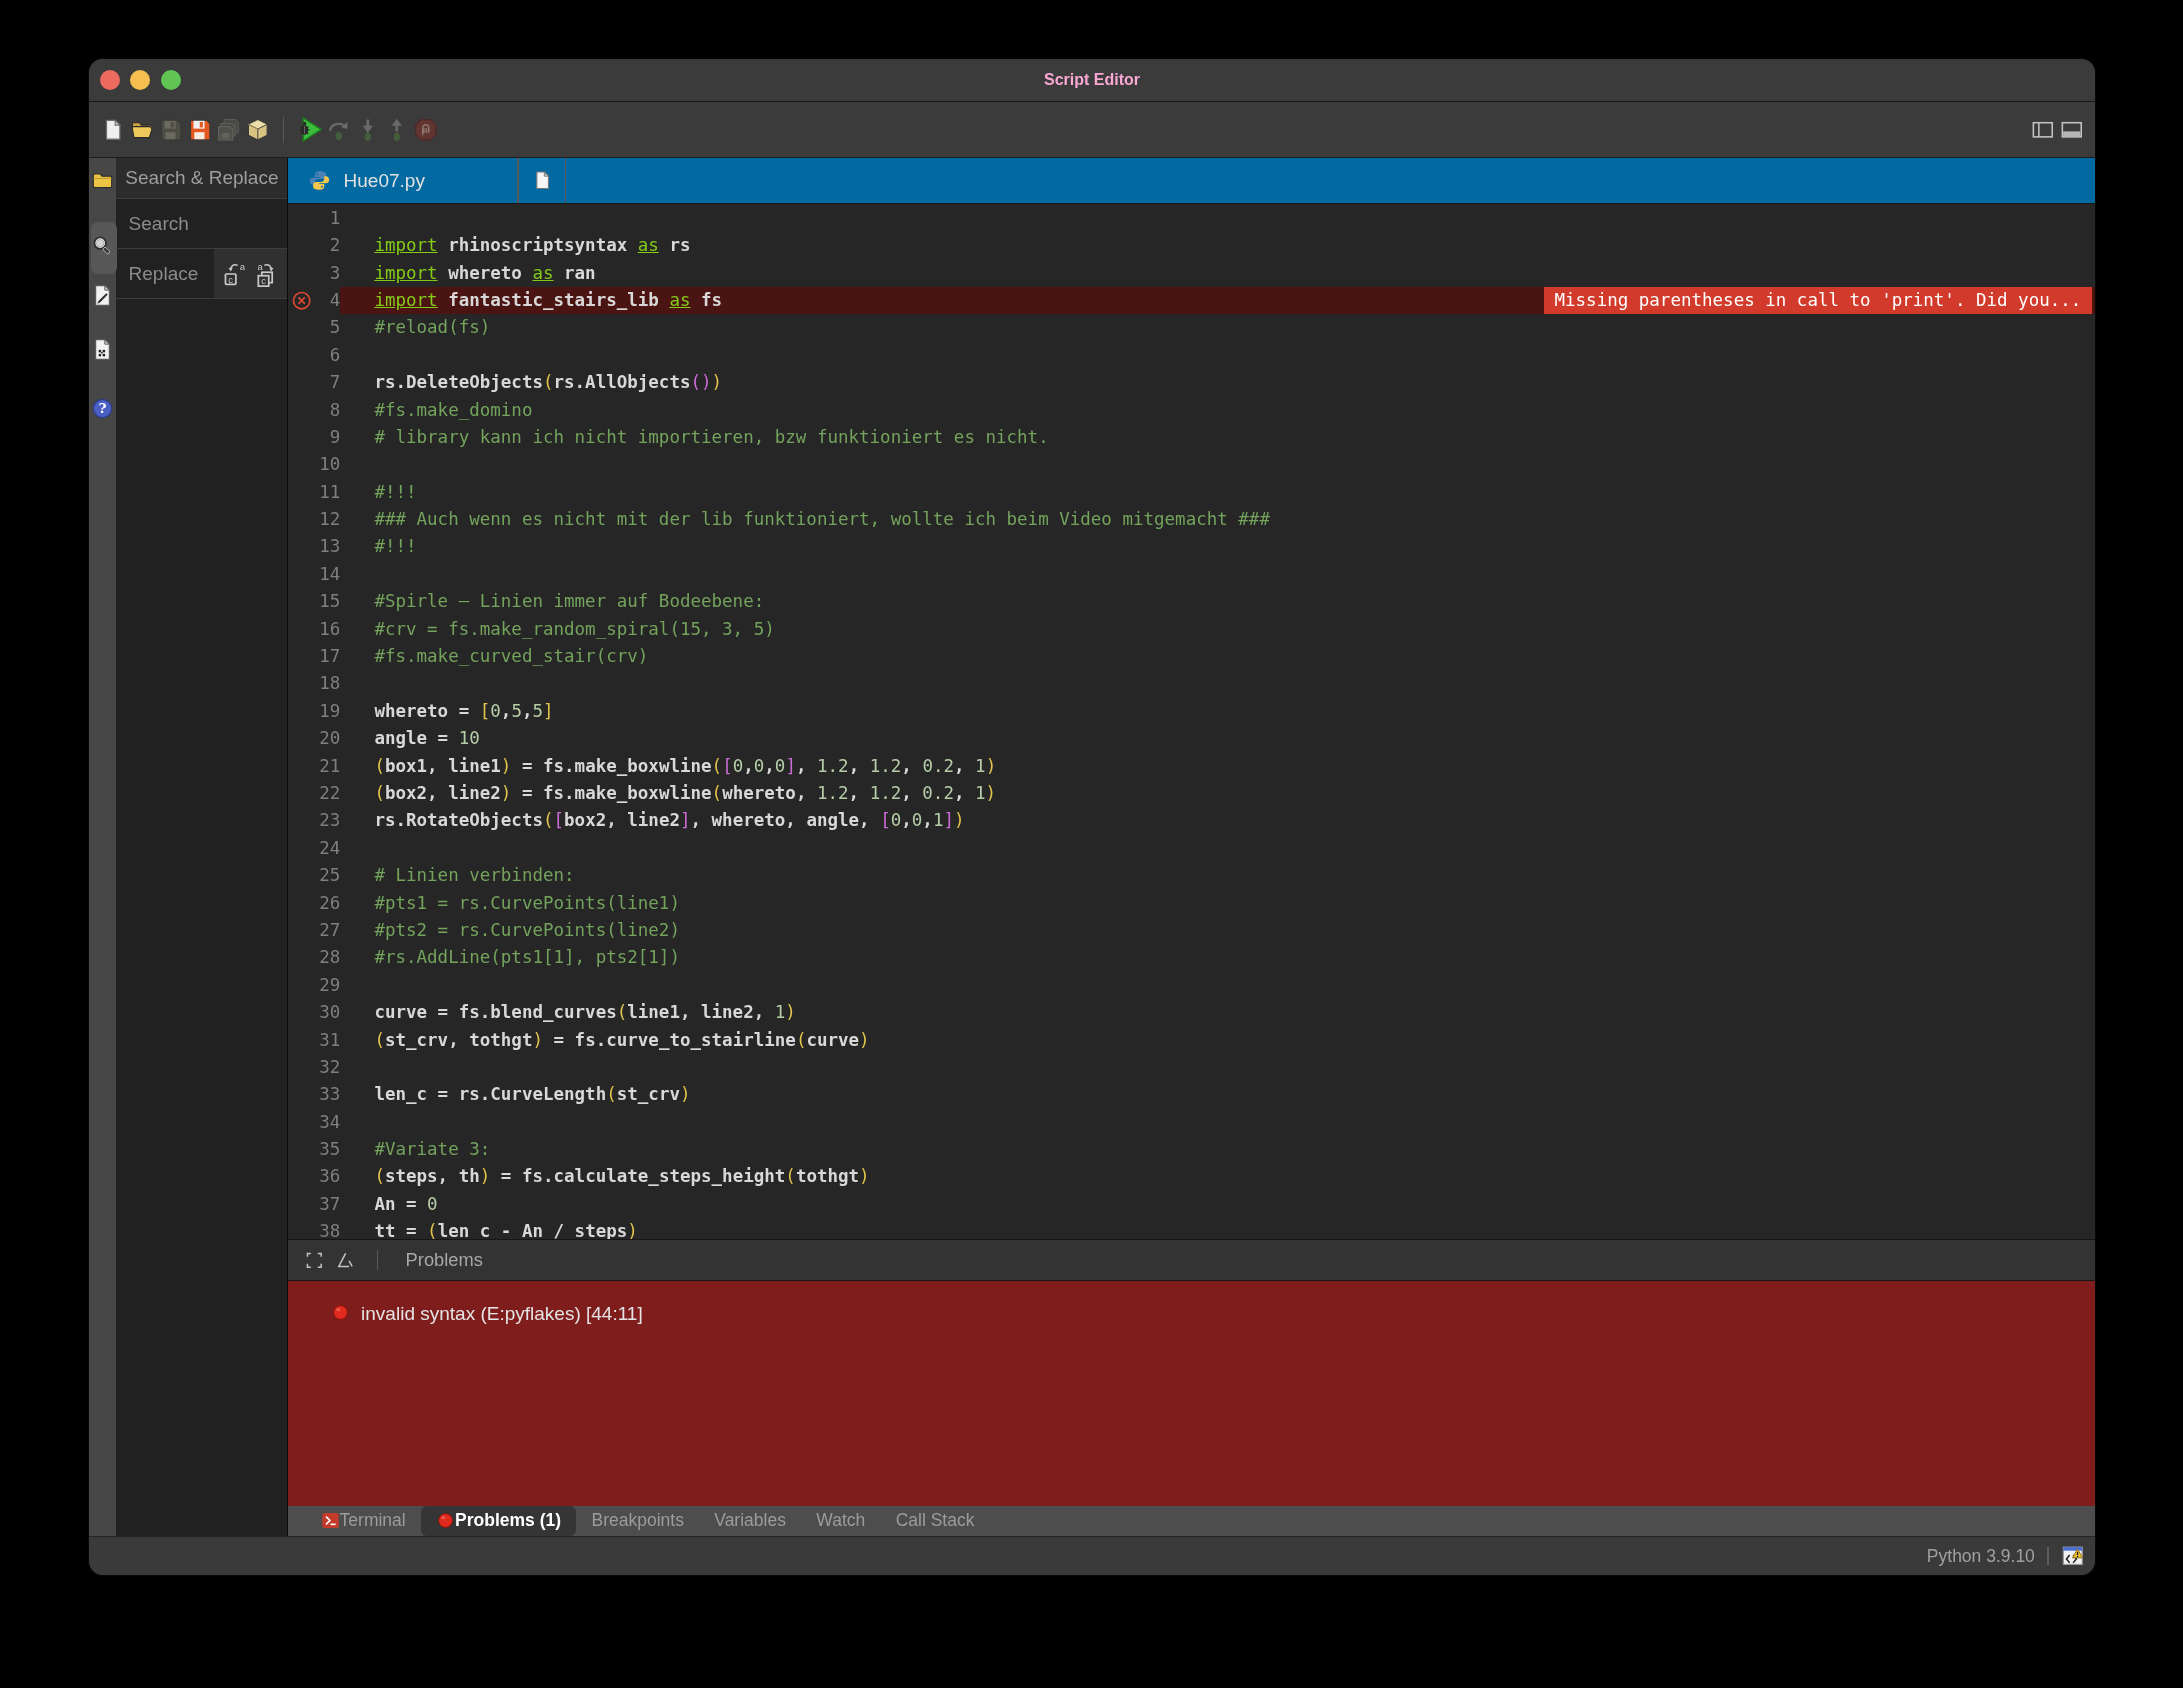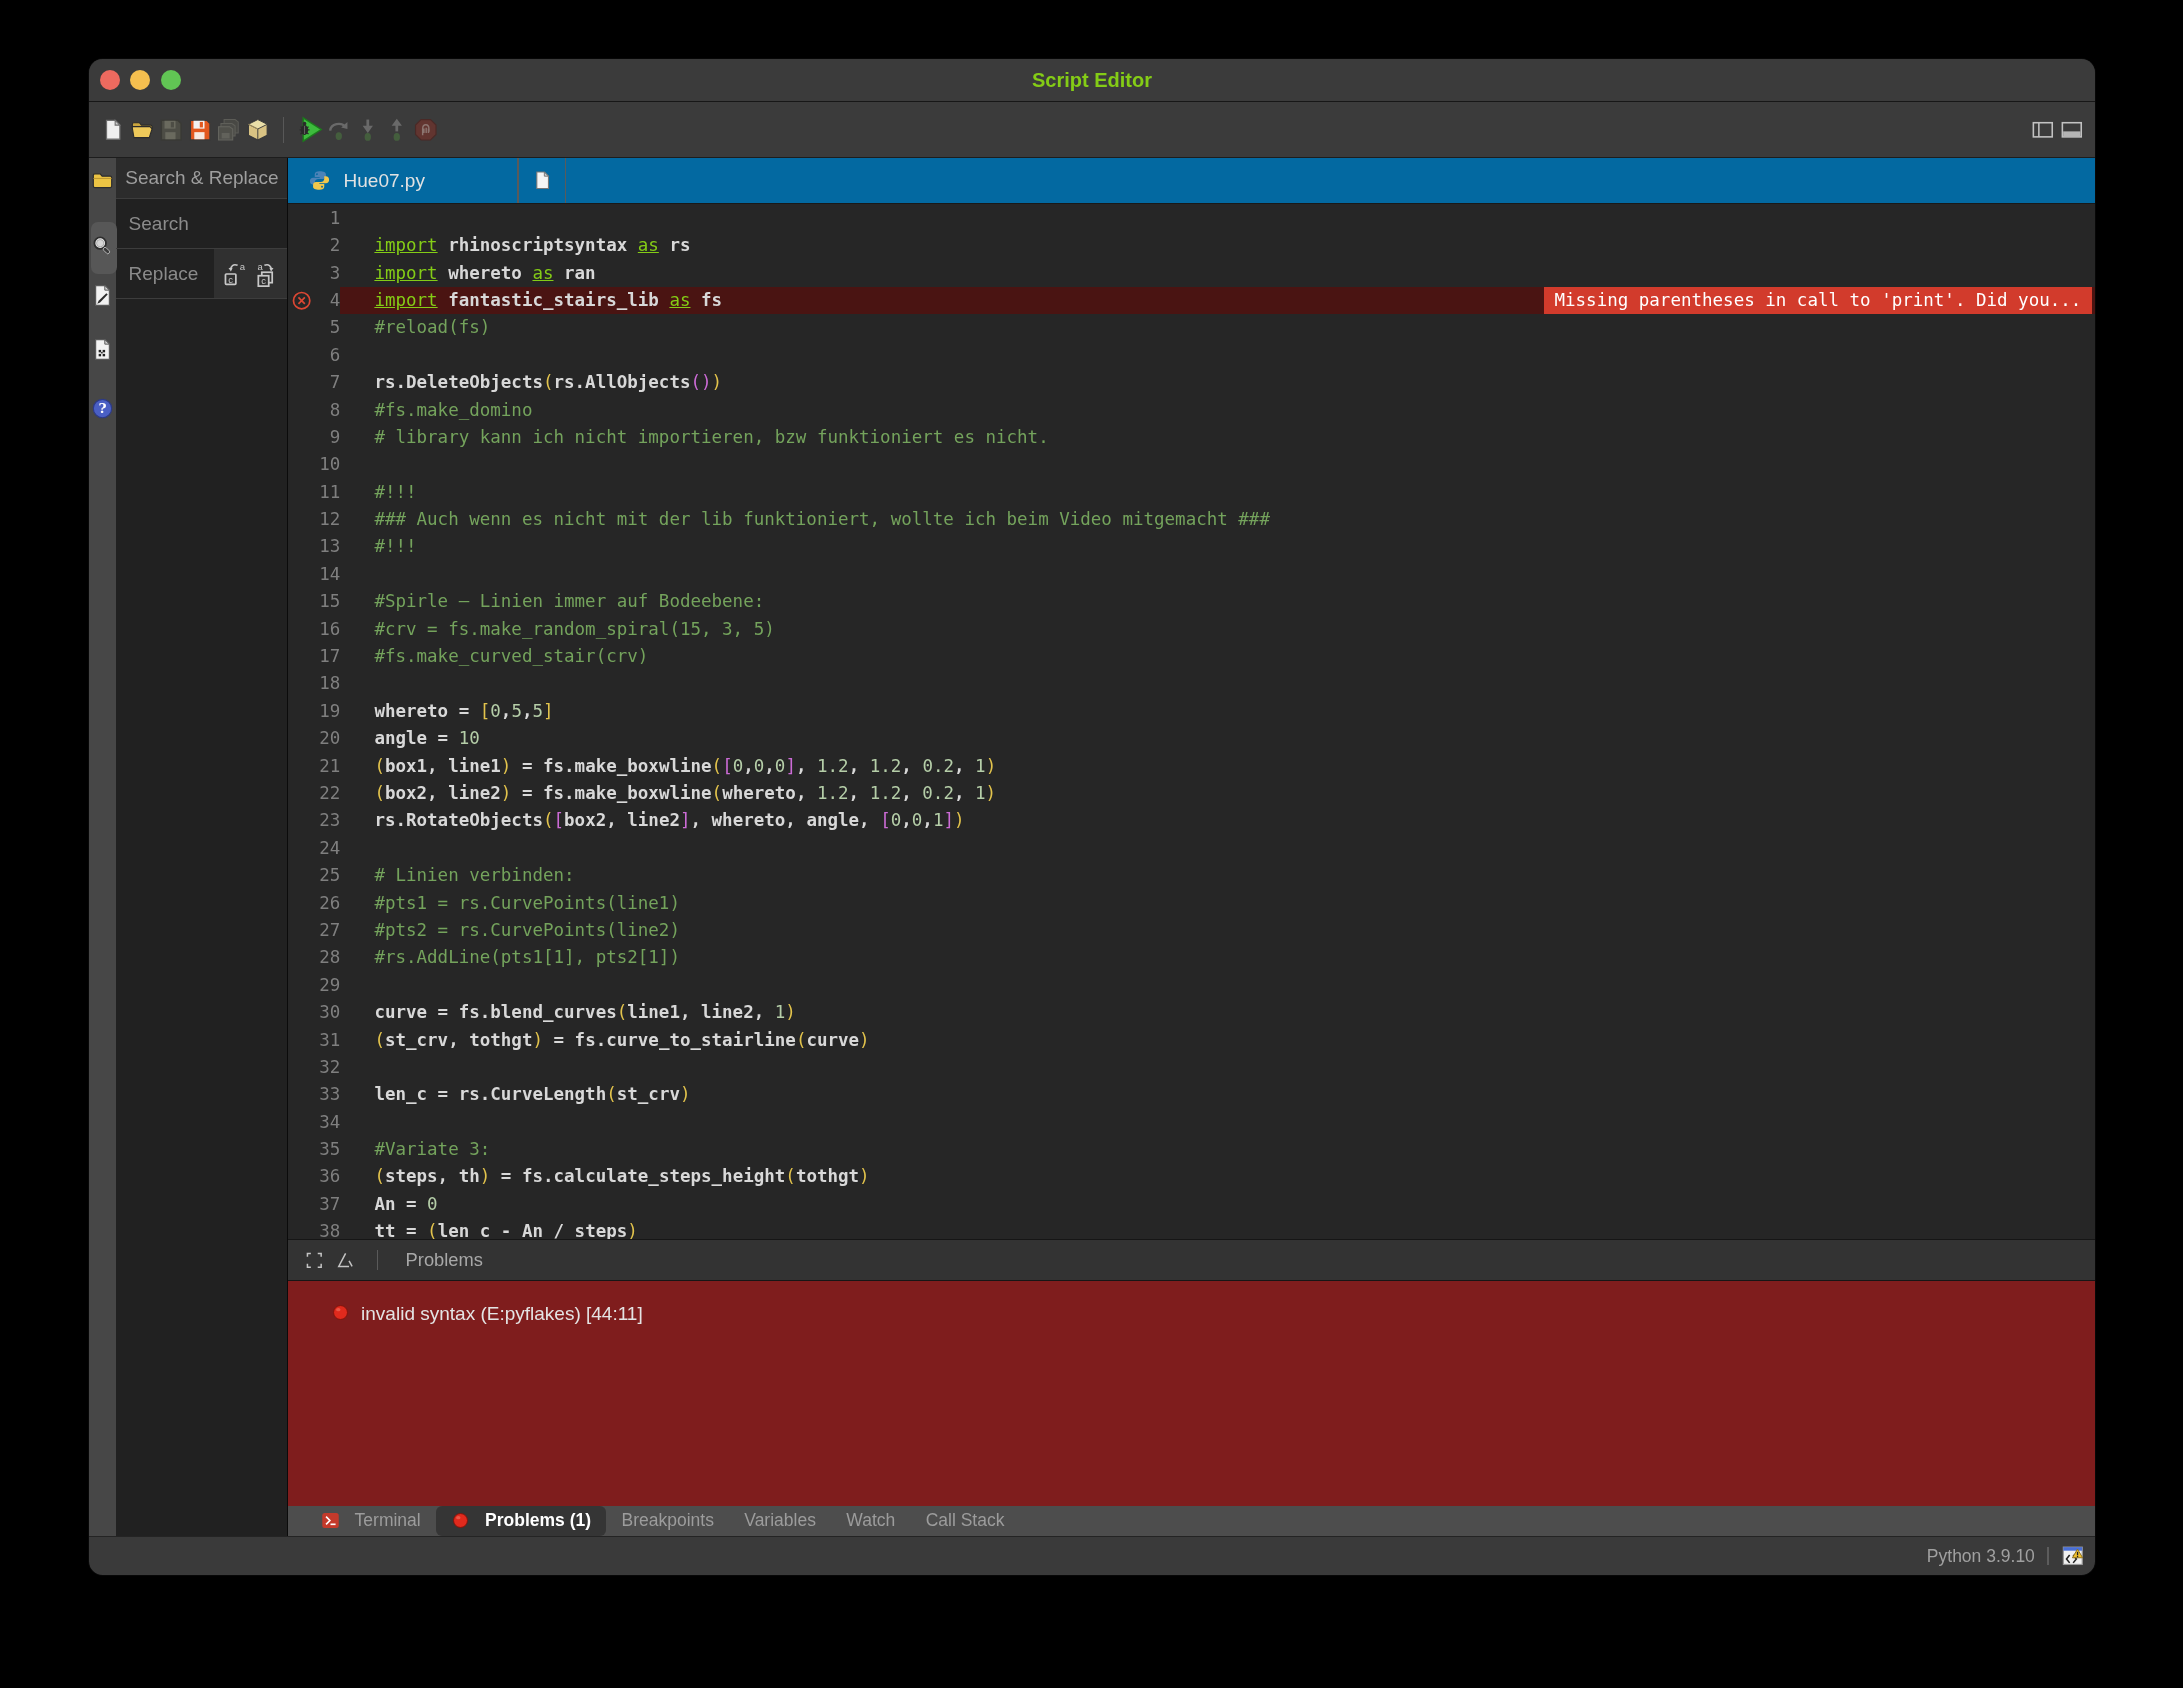--- a/index.html
+++ b/index.html
@@ -8,21 +8,21 @@
     position:absolute; left:89px; top:59px; width:2006px; height:1516px;
     background:#262626; border-radius:13.7px; overflow:hidden;
     display:flex; flex-direction:column; box-shadow:0 0 0 0.8px #0a0a0a;
   }
   
   .titlebar { height:43px; flex:none; background:#3b3b3b; border-bottom:1.5px solid #171717;
     position:relative; display:flex; align-items:center; justify-content:center; }
   .lights { position:absolute; left:10.7px; top:0; height:100%; display:flex; align-items:center; gap:10.7px; }
   .light { width:20px; height:20px; border-radius:50%; }
   .light.red { background:#ed6a5f; } .light.yellow { background:#f5bf4f; } .light.green { background:#61c554; }
-  .wtitle { color:#84cc16; font-size:20px; font-weight:bold; }
+  .wtitle { color:#f9a8d4; font-size:16px; font-weight:bold; }
   
   .toolbar { height:56px; flex:none; background:#3b3b3b; border-bottom:1.5px solid #1d1d1d;
     display:flex; align-items:center; padding:0 9.1px; }
   .tbtn { width:29px; height:37px; border:none; background:transparent; display:flex;
     align-items:center; justify-content:center; cursor:pointer; }
   .tbtn svg { width:23.6px; height:23.6px; }
   .tbtn.big svg { width:27px; height:27px; }
   .tbtn.disabled { opacity:.72; }
   .tsep { width:1.5px; height:26px; background:#585858; margin:0 10.7px; }
   .tspacer { flex:1; }
@@ -72,21 +72,21 @@
   .ph-ic { width:20.6px; height:20.6px; margin-right:12.2px; border:none; background:transparent; padding:0; cursor:pointer; }
   .ph-ic svg { width:20.6px; height:20.6px; display:block; }
   .ph-sep { width:1.5px; height:20px; background:#5a5a5a; margin:0 13.7px 0 7.6px; }
   .ph-title { color:#a8a8a8; font-size:18.3px; margin-left:13.7px; }
   .pcontent { flex:1; background:#7f1d1d; padding-top:18.3px; }
   .prob-item { height:29px; display:flex; align-items:center; padding-left:43px; gap:10.7px; cursor:pointer; }
   .prob-item svg { width:19px; height:19px; flex:none; }
   .prob-text { color:#e4e4e4; font-size:19px; }
   
   .btabs { height:30.5px; flex:none; background:#4d4d4d; display:flex; align-items:stretch; padding-left:17px; }
-  .btab { display:flex; align-items:center; gap:15px; padding:0 15.2px; color:#9c9c9c; font-size:17.5px; cursor:pointer; }
+  .btab { display:flex; align-items:center; gap:0; padding:0 15.2px; color:#9c9c9c; font-size:17.5px; cursor:pointer; }
   .btab.active { background:#353535; border-radius:6.1px; color:#fff; font-weight:bold; }
   .btab svg { width:19px; height:19px; display:block; }
   
   .statusbar { height:39px; flex:none; background:#3a3a3a; border-top:1.5px solid #242424;
     display:flex; align-items:center; justify-content:flex-end; padding-right:10.7px; gap:12.2px;
     border-radius:0 0 13.7px 13.7px; }
   .st-runtime { color:#a0a0a0; font-size:17.5px; cursor:pointer; }
   .st-sep { width:1.5px; height:18.3px; background:#5c5c5c; }
   .st-icon { width:23.6px; height:23.6px; } .st-icon svg { width:23.6px; height:23.6px; display:block; }
 </style>

